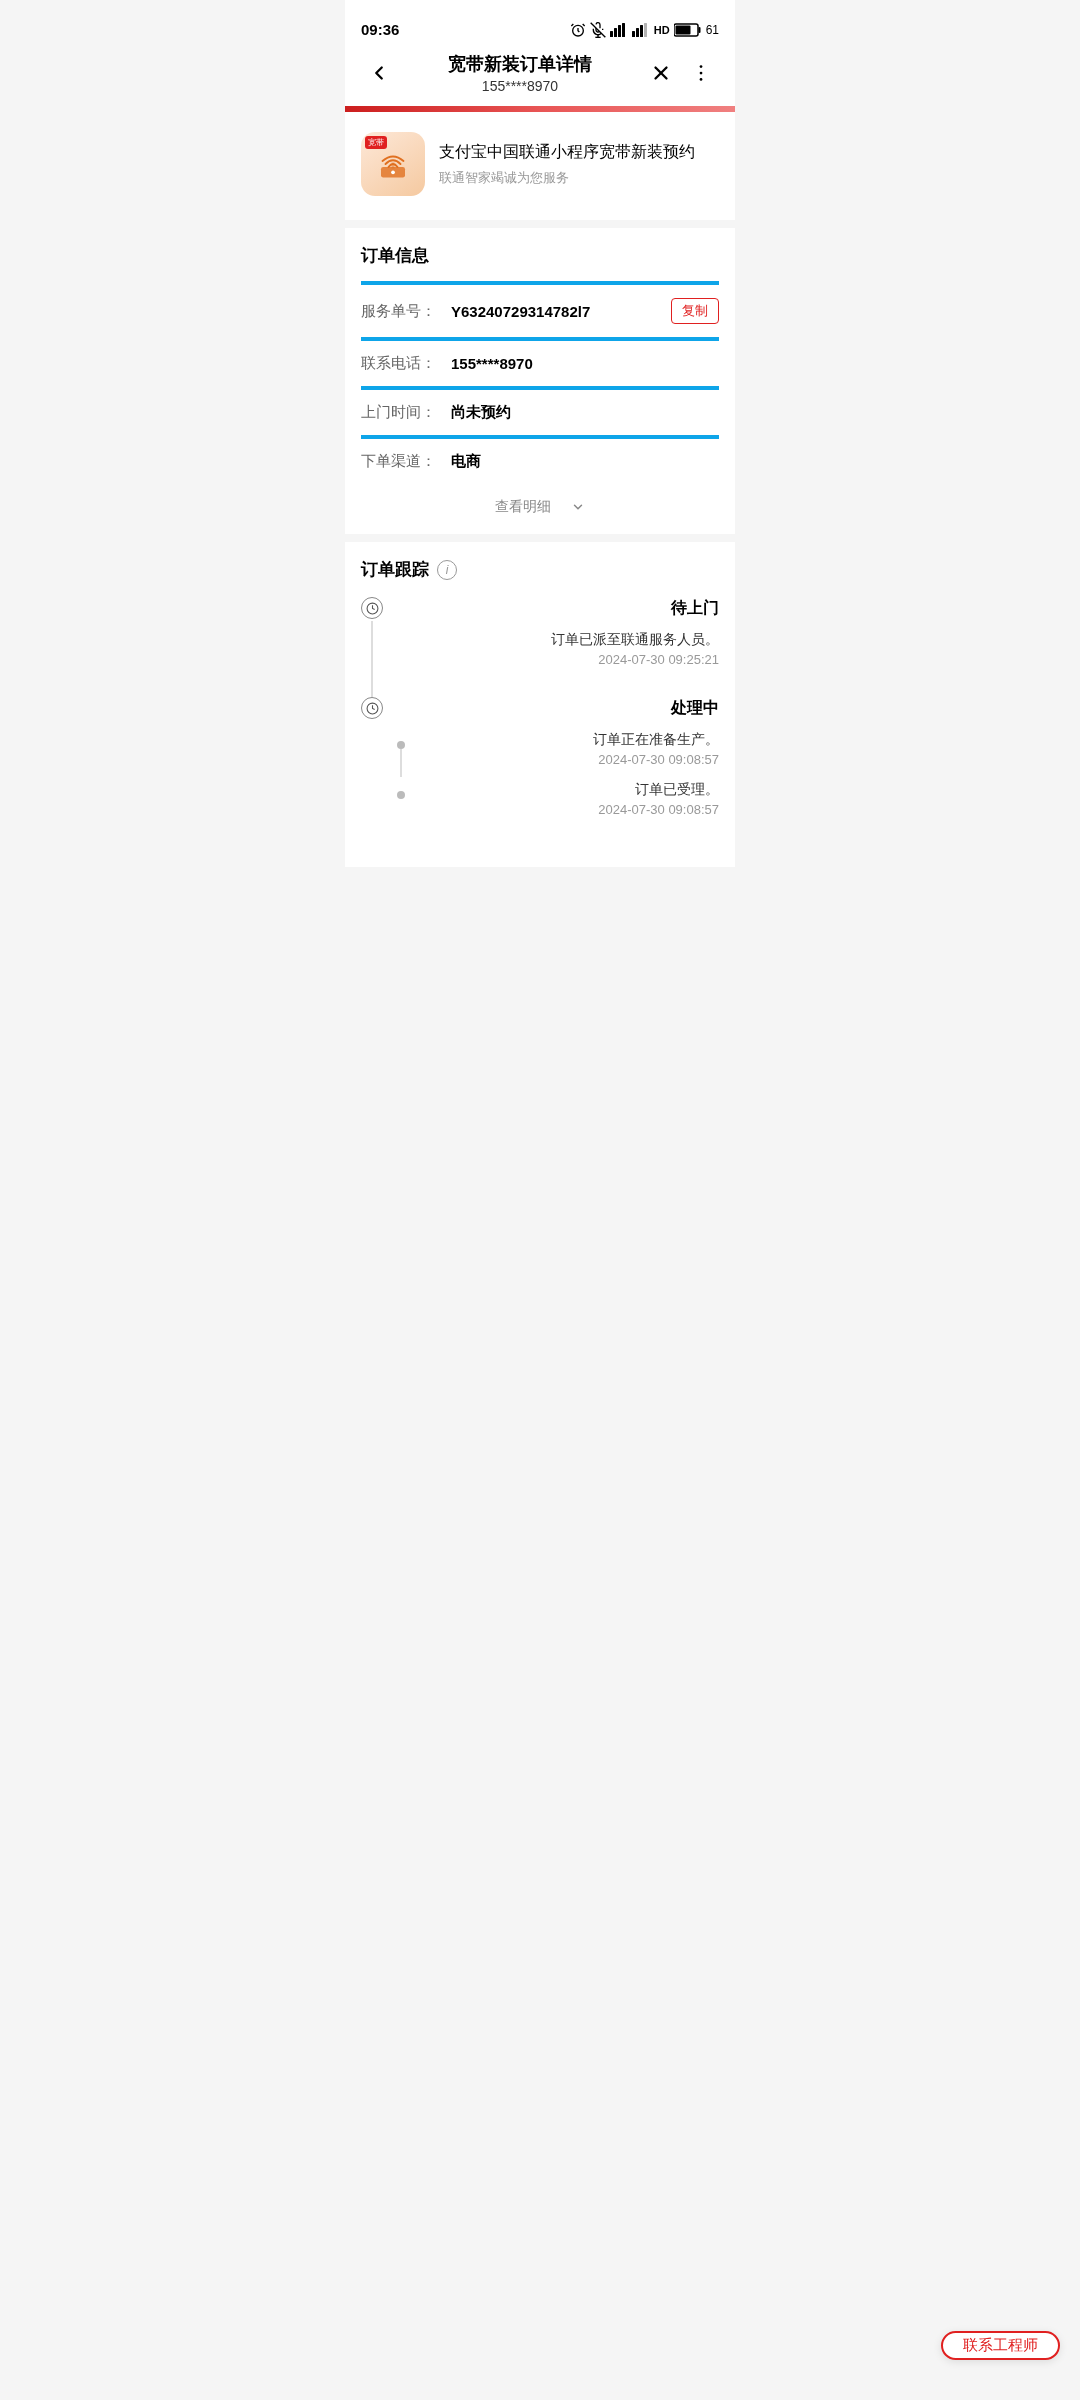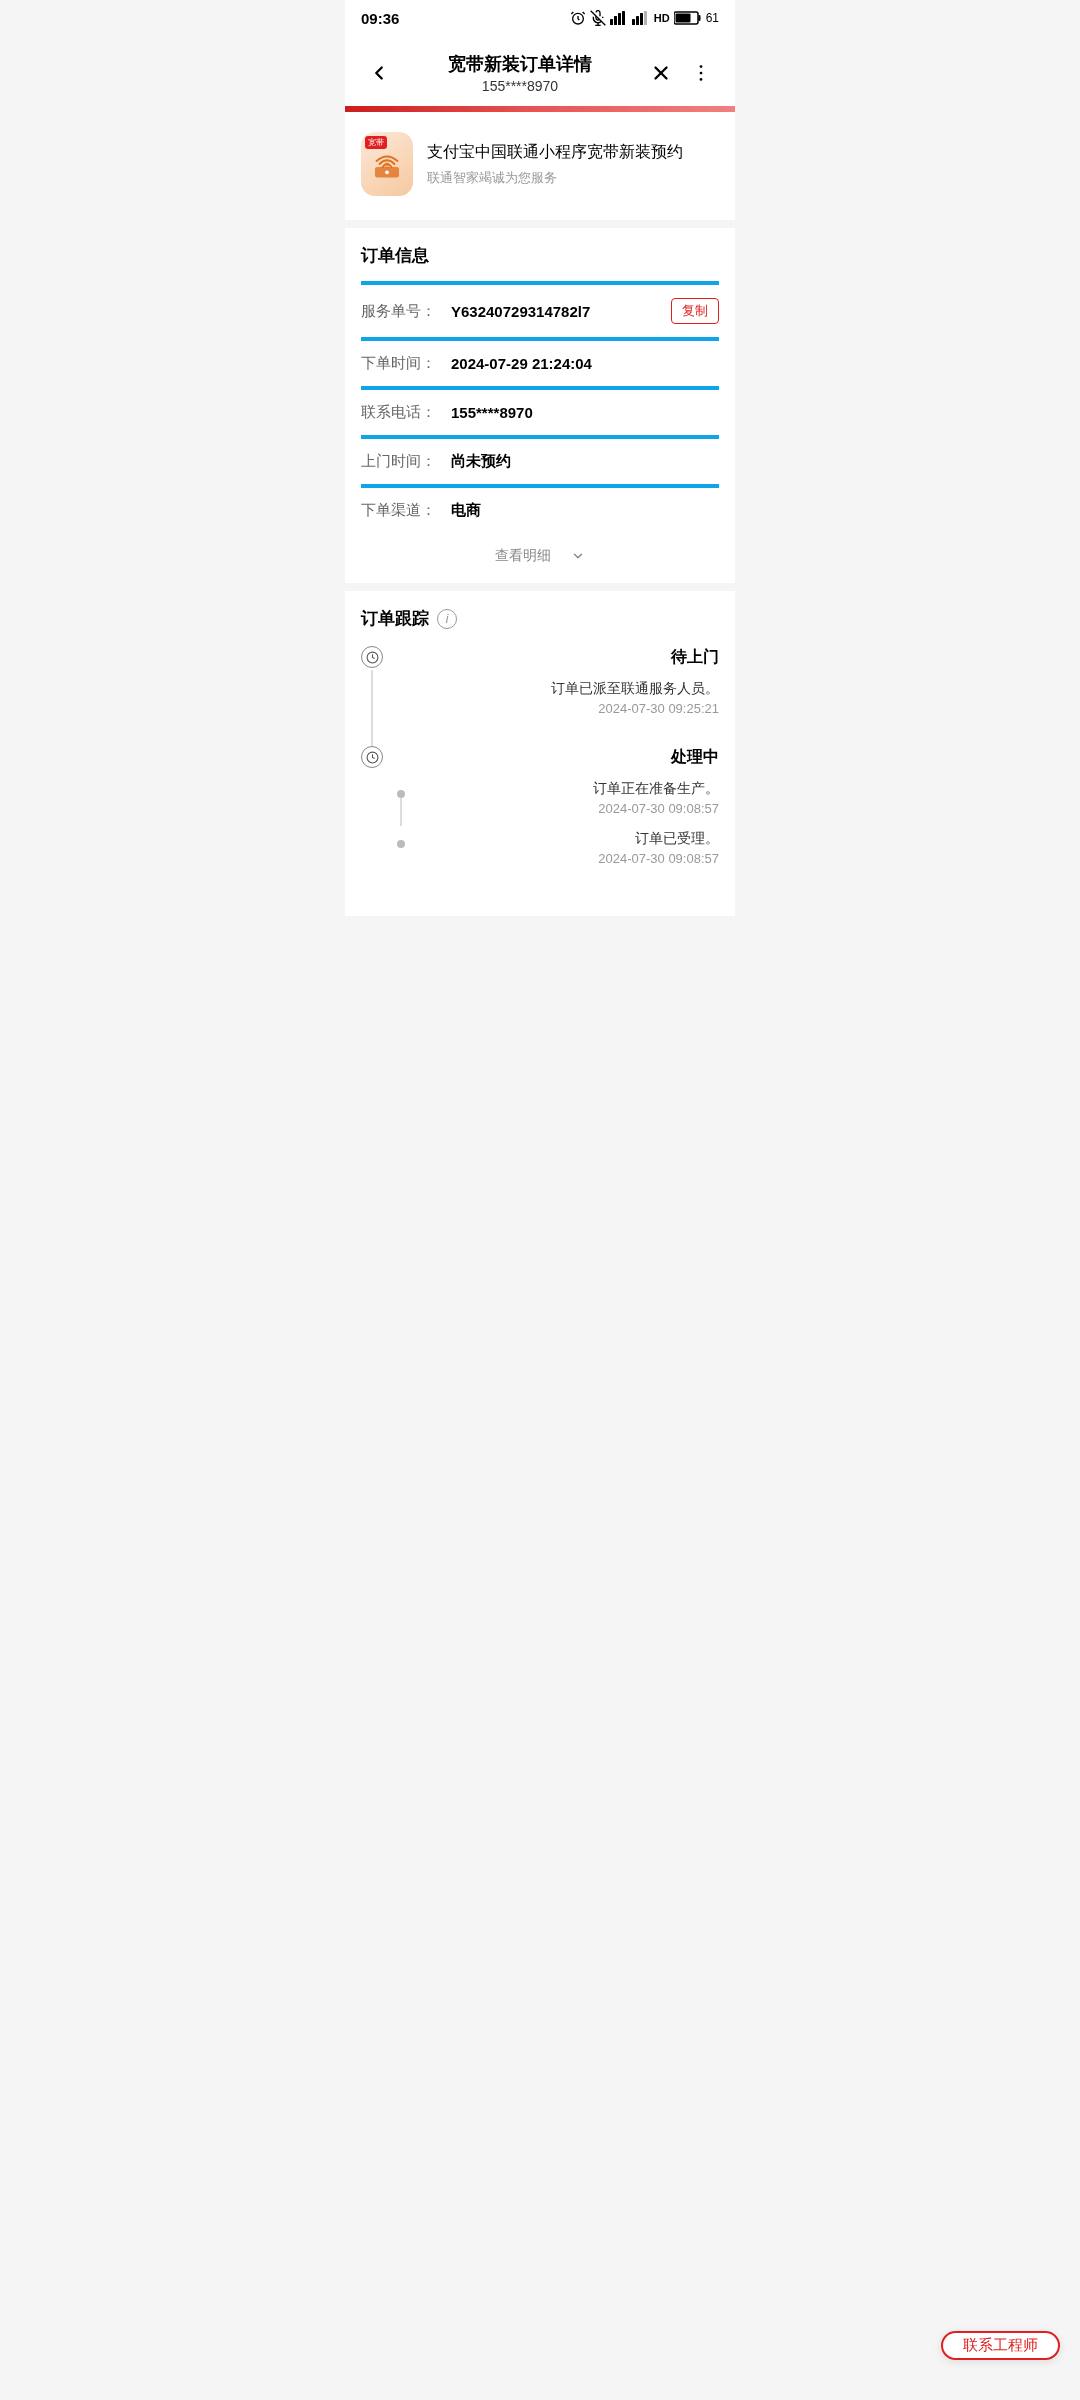--- a/index.html
+++ b/index.html
@@ -11,21 +11,21 @@
       margin: 0 auto;
       position: relative;
       overflow-x: hidden;
     }
 
     
     .status-bar {
       background: #fff;
       display: flex;
       justify-content: space-between;
-      align-items: flex-start;
+      align-items: flex-end;
       padding: 10px 16px 6px;
       height: 44px;
     }
     .status-time {
       font-size: 15px;
       font-weight: 600;
       color: #000;
     }
     .status-icons {
       display: flex;
@@ -76,21 +76,21 @@
     
     .app-card {
       background: #fff;
       margin: 0;
       padding: 20px 16px 24px;
       display: flex;
       align-items: center;
       gap: 14px;
     }
     .app-icon {
-      width: 52px; height: 64px;
+      width: 64px; height: 64px;
       border-radius: 14px;
       background: linear-gradient(145deg, #fde8d8, #f5c9a0);
       display: flex; align-items: center; justify-content: center;
       flex-shrink: 0;
       position: relative;
       overflow: hidden;
     }
     .app-icon-badge {
       position: absolute;
       top: 4px; left: 4px;
@@ -370,24 +370,20 @@
 
 <div class="section">
   <div class="section-title">订单信息</div>
 
   <div class="info-row">
     <span class="info-label">服务单号：</span>
     <span class="info-value">Y63240729314782l7</span>
     <button class="copy-btn">复制</button>
   </div>
 
-  <div class="info-row">
-    <span class="info-label">下单时间：</span>
-    <span class="info-value">2024-07-29 21:24:04</span>
-  </div>
 
   <div class="info-row">
     <span class="info-label">联系电话：</span>
     <span class="info-value">155****8970</span>
   </div>
 
   <div class="info-row">
     <span class="info-label">上门时间：</span>
     <span class="info-value">尚未预约</span>
   </div>

